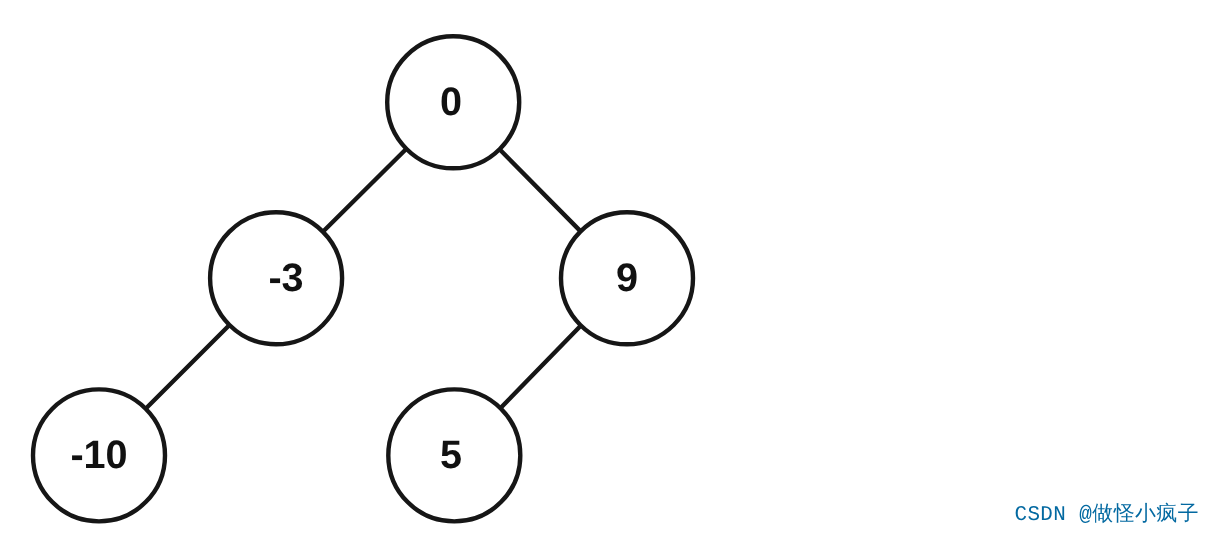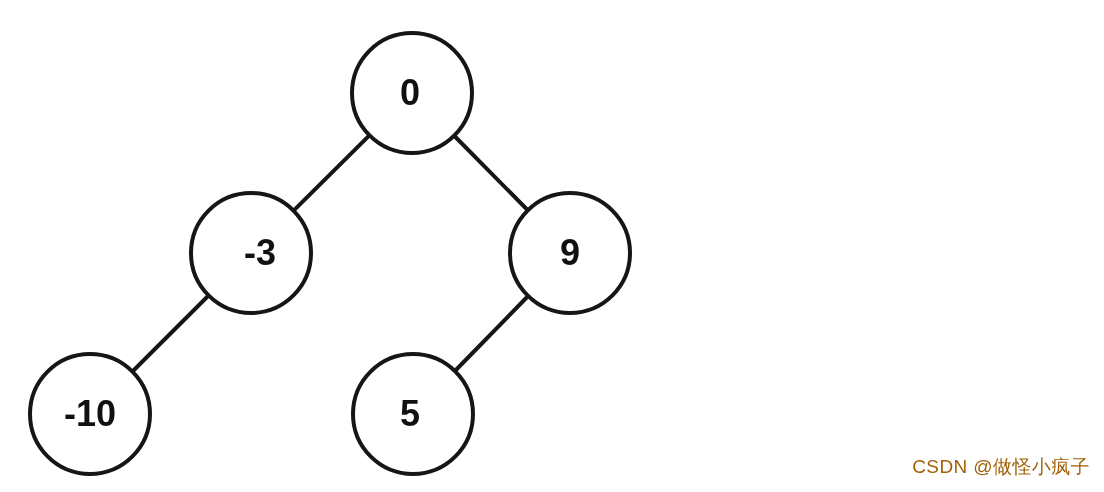--- a/index.html
+++ b/index.html
@@ -45,22 +45,22 @@
   .tree-edge {
     stroke: #161616;
     stroke-width: 4;
     stroke-linecap: round;
     fill: none;
   }
   #watermark {
     position: absolute;
     right: 14px;
     bottom: 12px;
-    color: #a16207;
-    font-family: Liberation Sans, sans-serif;
+    color: #0369a1;
+    font-family: Liberation Mono, monospace;
     font-size: 19px;
     letter-spacing: 0.4px;
     white-space: nowrap;
     user-select: none;
   }
 </style>
 </head>
 <body>
 
 <div id="canvas-wrap">

